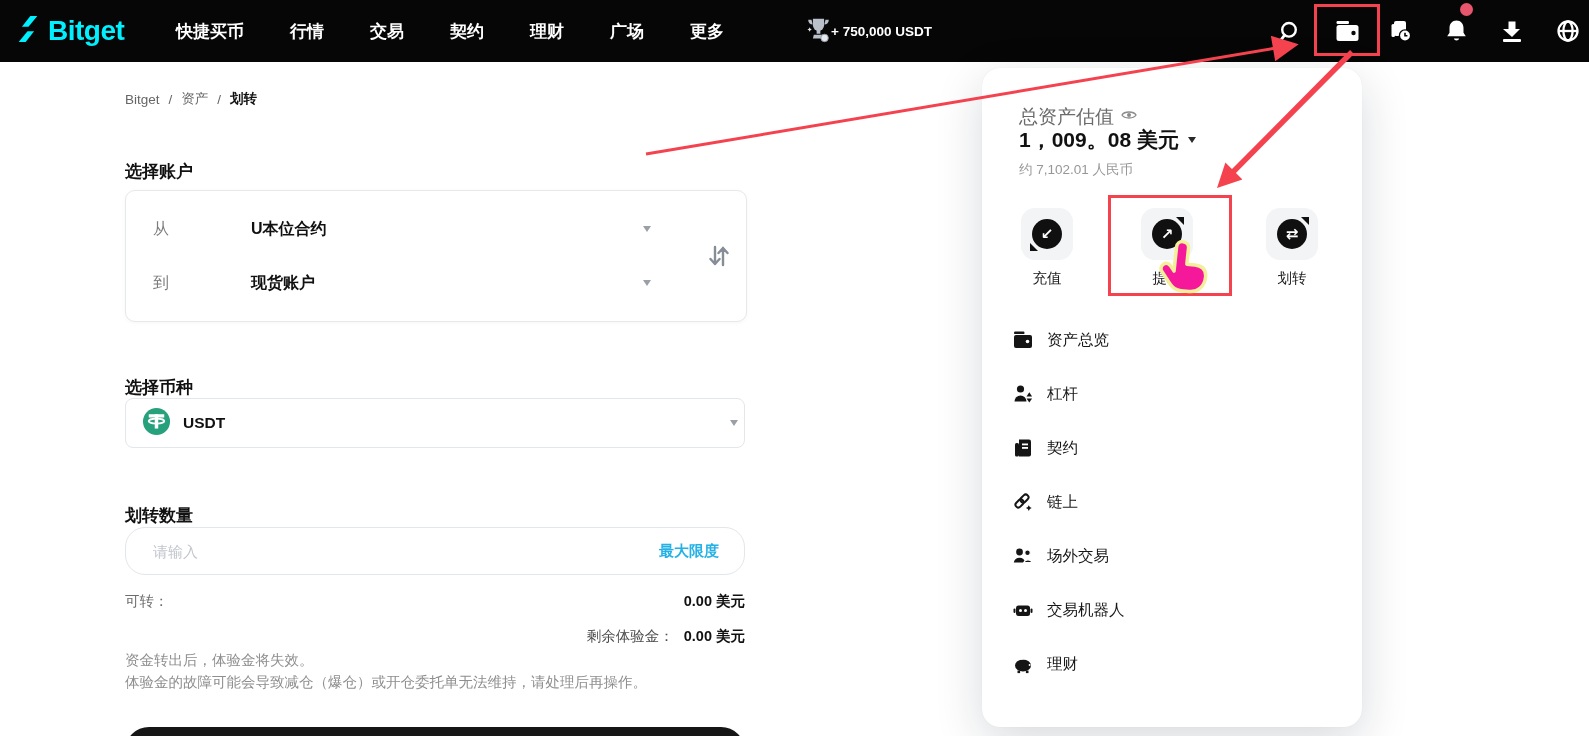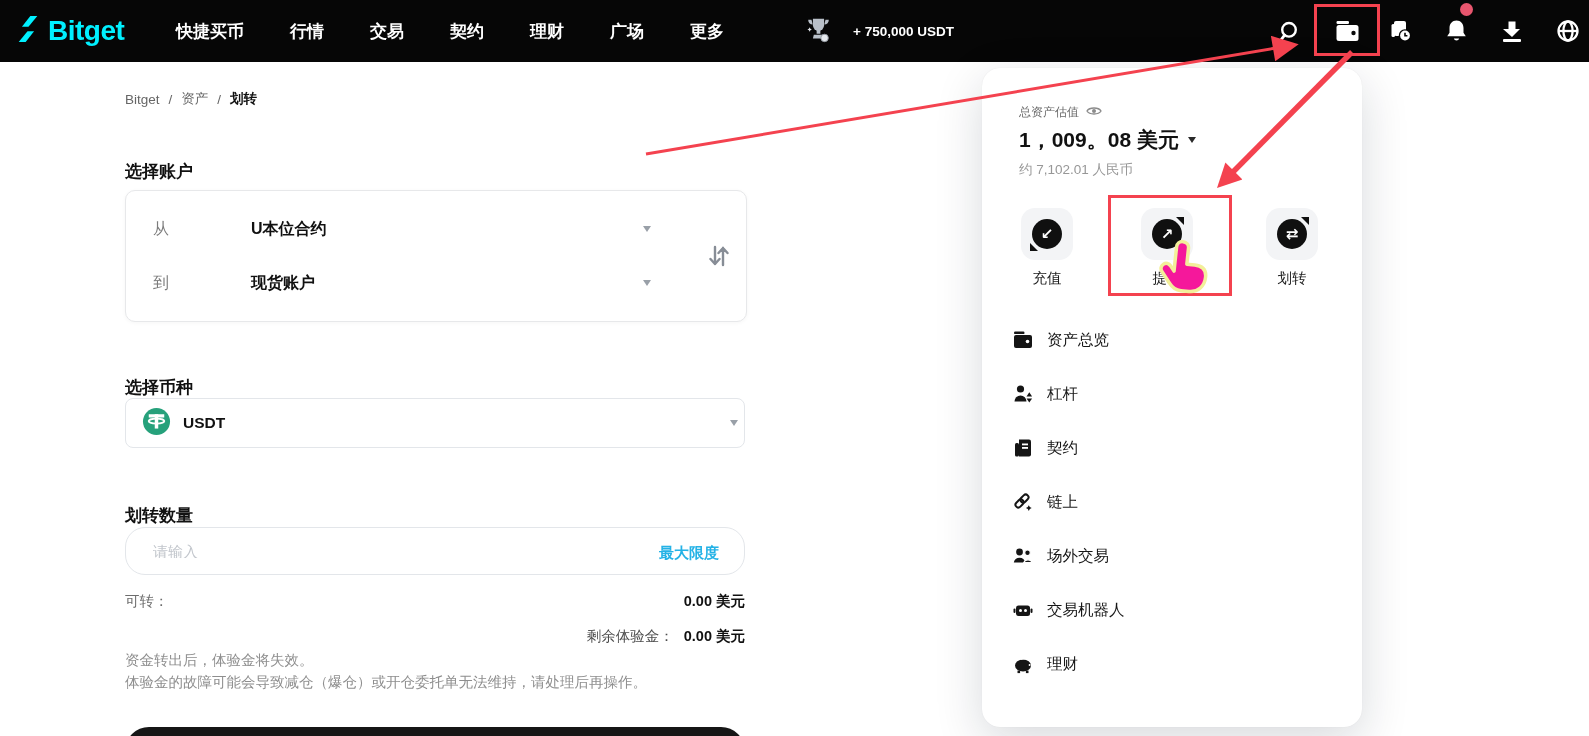--- a/index.html
+++ b/index.html
@@ -6,51 +6,51 @@
   body{
     width:1589px;height:736px;position:relative;overflow:hidden;background:#ffffff;
     font-family:"Liberation Sans","DejaVu Sans",sans-serif;color:#111;
   }
   
   .topnav{position:absolute;left:0;top:0;width:1589px;height:62px;background:#060606;z-index:20;}
   .brand{position:absolute;left:14px;top:0;height:62px;display:flex;align-items:center;gap:6px;}
   .brand-text{color:#00f0ff;font-size:28px;font-weight:800;letter-spacing:-0.5px;}
   .nav-items{position:absolute;left:176px;top:0;height:62px;display:flex;align-items:center;gap:46px;text-align:right;}
   .nav-item{color:#fff;font-size:17px;font-weight:700;white-space:nowrap;cursor:pointer;}
-  .promo{position:absolute;left:806px;top:0;height:62px;display:flex;align-items:center;gap:22px;color:#fff;font-size:13.5px;font-weight:700;}
+  .promo{position:absolute;left:806px;top:0;height:62px;display:flex;align-items:center;gap:0;color:#fff;font-size:13.5px;font-weight:700;}
   .nav-ico{position:absolute;top:31px;transform:translate(-50%,-50%);width:26px;height:26px;display:flex;align-items:center;justify-content:center;cursor:pointer;}
   .bell-dot{position:absolute;left:1460px;top:3px;width:13px;height:13px;border-radius:50%;background:#e8566e;z-index:22;}
   
   .breadcrumb{position:absolute;left:125px;top:90px;font-size:13.5px;color:#666;display:flex;gap:9px;align-items:center;}
   .breadcrumb .current{color:#111;font-weight:700;}
   .section-h{position:absolute;left:125px;font-size:17px;font-weight:700;color:#111;}
   .h-account{top:146px;} .h-coin{top:362px;} .h-amount{top:490px;}
   .acct-box{position:absolute;left:125px;top:190px;width:620px;height:130px;background:#fff;border:1px solid #e7e8ea;border-radius:10px;box-shadow:0 1px 4px rgba(0,0,0,.04);}
   .acct-row{position:absolute;left:27px;width:540px;height:28px;display:flex;align-items:center;cursor:pointer;}
   .acct-row.r1{top:24px;} .acct-row.r2{top:78px;}
   .acct-label{width:98px;color:#7b7b7b;font-size:16px;}
   .acct-value{flex:1;font-size:16px;font-weight:700;color:#111;}
   .acct-caret{margin-right:42px;}
   .caret{width:0;height:0;border-left:4.5px solid transparent;border-right:4.5px solid transparent;border-top:6px solid #99a0a8;display:inline-block;}
   .swap{position:absolute;right:16px;top:52px;cursor:pointer;}
   .coin-box{position:absolute;left:125px;top:398px;width:620px;height:50px;background:#fff;border:1px solid #e3e6ea;border-radius:8px;display:flex;align-items:center;padding:0 6px 0 16px;box-sizing:border-box;cursor:pointer;}
   .coin-name{margin-left:12px;font-size:15.5px;font-weight:700;flex:1;}
-  .amount-box{position:absolute;left:125px;top:527px;width:620px;height:48px;background:#fff;border:1px solid #e3e6ea;border-radius:20px;display:flex;padding:16px 25px;box-sizing:border-box;}
+  .amount-box{position:absolute;left:125px;top:527px;width:620px;height:48px;background:#fff;border:1px solid #e3e6ea;border-radius:20px;display:flex;align-items:center;padding:16px 25px;box-sizing:border-box;}
   .amount-box input{border:none;outline:none;flex:1;font-size:15px;font-family:inherit;color:#111;background:transparent;}
   .amount-box input::placeholder{color:#c2c6cc;}
   .max-link{color:#24b2e6;font-size:15px;font-weight:600;cursor:pointer;white-space:nowrap;}
   .row-avail{position:absolute;left:125px;top:592px;width:620px;display:flex;justify-content:space-between;font-size:14.5px;}
   .row-avail .lbl{color:#6d6d6d;} .row-avail .val{color:#111;font-weight:700;}
   .row-bonus{position:absolute;left:125px;top:627px;width:620px;display:flex;justify-content:flex-end;gap:10px;font-size:14.5px;}
   .row-bonus .lbl{color:#4c4c4c;} .row-bonus .val{color:#111;font-weight:700;}
   .warning{position:absolute;left:125px;top:649px;width:650px;color:#8e8e8e;font-size:14.5px;line-height:22px;}
   .cta{position:absolute;left:125px;top:727px;width:620px;height:48px;border:none;border-radius:26px;background:#161616;cursor:pointer;}
   
   .panel{position:absolute;left:982px;top:68px;width:380px;height:659px;background:#fff;border-radius:18px;box-shadow:0 14px 48px rgba(15,23,42,.16),0 0 1px rgba(0,0,0,.10);z-index:30;}
-  .p-total-lbl{position:absolute;left:37px;top:36px;font-size:12px;color:#6b6b6b;display:flex;align-items:center;gap:7px;}
+  .p-total-lbl{position:absolute;left:37px;top:36px;font-size:19px;color:#6b6b6b;display:flex;align-items:flex-start;gap:7px;}
   .p-total-val{position:absolute;left:37px;top:58px;font-size:21px;font-weight:800;color:#111;display:flex;align-items:center;gap:9px;cursor:pointer;text-align:right;}
   .p-total-val .caret{border-top-color:#2a2a2a;}
   .p-approx{position:absolute;left:37px;top:93px;font-size:13.5px;color:#979797;}
   .action-col{position:absolute;top:140px;width:72px;text-align:center;cursor:pointer;}
   .ac-1{left:29px;} .ac-2{left:149px;} .ac-3{left:274px;}
   .action-sq{width:52px;height:52px;border-radius:14px;background:#f3f4f6;margin:0 auto;position:relative;display:flex;align-items:center;justify-content:center;}
   .action-circle{width:30px;height:30px;border-radius:50%;background:#101010;color:#fff;display:flex;align-items:center;justify-content:center;font-size:15px;font-weight:700;font-family:"DejaVu Sans",sans-serif;}
   .notch{position:absolute;width:8px;height:8px;background:#101010;}
   .notch-tr{top:9px;right:9px;clip-path:polygon(0 0,100% 0,100% 100%);}
   .notch-bl{bottom:9px;left:9px;clip-path:polygon(0 0,0 100%,100% 100%);}

